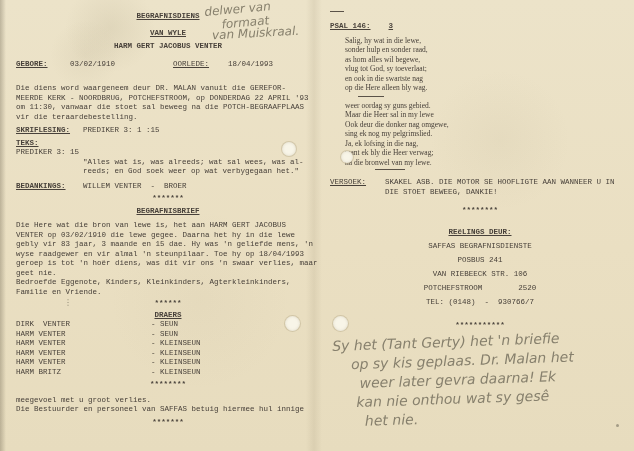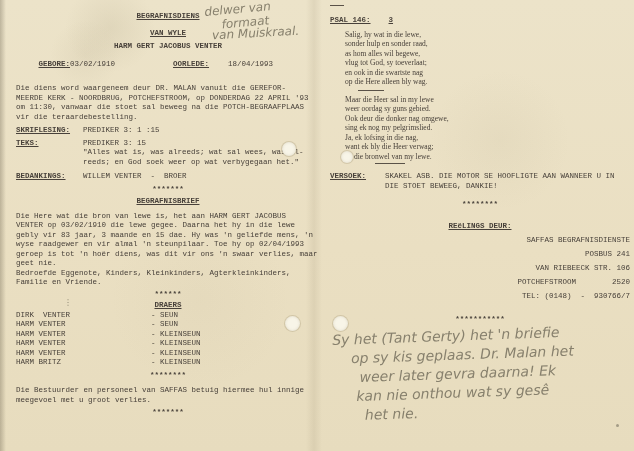--- a/index.html
+++ b/index.html
@@ -14,31 +14,31 @@
       linear-gradient(180deg,#ece3c9 0%,#eadfc2 55%,#e7dcbe 100%);
     font-family:"Liberation Mono","DejaVu Sans Mono",monospace;
     color:#48413a;
   }
   .edge-left { position:absolute; left:0; top:0; width:6px; height:451px;
     background:linear-gradient(90deg, rgba(70,62,44,0.28), rgba(70,62,44,0.0)); }
   .fold { position:absolute; left:306px; top:0; width:16px; height:451px;
     background:linear-gradient(90deg, rgba(110,95,65,0.0), rgba(110,95,65,0.10) 50%, rgba(110,95,65,0.0)); }
   .page { position:absolute; font-size:7.5px; line-height:9.5px; }
   .page-left  { left:16px;  top:12px; width:304px; }
-  .page-right { left:330px; top:2px;  width:300px; }
+  .page-right { left:330px; top:8px;  width:300px; }
   .tline { white-space:pre; }
   .ctr { text-align:center; }
   .b { font-weight:bold; }
   .u { text-decoration:underline; }
   .row { display:flex; }
   .rlab { width:67px; font-weight:bold; text-decoration:underline; flex:none; }
-  .vlab { width:55px; font-weight:bold; text-decoration:underline; flex:none; }
-  .glab1 { width:54px; flex:none; font-weight:bold; text-decoration:underline;text-align:right; }
+  .vlab { width:55px; font-weight:normal; text-decoration:underline; flex:none; }
+  .glab1 { width:54px; flex:none; font-weight:bold; text-decoration:underline; }
   .gval1 { width:103px; flex:none; }
-  .glab2 { width:55px; flex:none; font-weight:bold; text-decoration:underline; }
+  .glab2 { width:55px; flex:none; font-weight:normal; text-decoration:underline; }
   .indent { margin-left:67px; }
   .verse { margin-left:15px;font-family:Liberation Serif, serif; }
   .dname { width:135px; flex:none; }
   .dash { border-top:1px solid #5a5248; height:0; }
   .dash-top { width:14px; margin-top:3px; }
   .dash-verse { width:26px; margin-left:28px; margin-top:3px; }
   .dash-verse2 { width:30px; margin-left:45px; margin-top:2px; }
   .hw { font-family:"DejaVu Sans",sans-serif; font-style:italic; color:#87806d; }
   .hw-top { position:absolute; left:205px; top:2px; font-size:12px; line-height:14px;
     transform:rotate(-5deg); }
@@ -53,25 +53,25 @@
   .hw-note .n5 { margin-left:32px; }
   .pencil-mark { position:absolute; left:64px; top:298px; font-size:8px; color:#87806d; }
   .pencil-dot { position:absolute; left:616px; top:424px; width:3px; height:3px;
     border-radius:50%; background:#87806d; opacity:.7; }
   .hole { position:absolute; border-radius:50%; background:#f8f5e8;
     box-shadow:0 0 0 1px rgba(150,135,100,0.28), 0 0 3px rgba(150,135,100,0.25) inset; }
   .hole1 { left:282px; top:142px; width:14px; height:14px; }
   .hole2 { left:341px; top:151px; width:12px; height:12px; }
   .hole3 { left:285px; top:316px; width:15px; height:15px; }
   .hole4 { left:333px; top:316px; width:15px; height:15px; }
-  .mt3 { margin-top:3px; } .mt4 { margin-top:4px; } .mt5 { margin-top:5px; }
+  .mt3 { margin-top:3px;flex-direction:column; } .mt4 { margin-top:4px; } .mt5 { margin-top:5px; }
   .mt6 { margin-top:6px; } .mt7 { margin-top:7px; } .mt8 { margin-top:8px; }
   .mt9 { margin-top:9px; } .mt10 { margin-top:10px; } .mt12 { margin-top:12px; }
   .mt14 { margin-top:14px; } .mt15 { margin-top:15px; } .mt2 { margin-top:2px; }
-  .addr { margin-top:4.5px;text-align:right; }
+  .addr { margin-top:4.5px; }
 </style>
 </head>
 <body>
 
 <div id="scan">
   <div class="edge-left"></div>
   <div class="fold"></div>
 
   <div class="page page-left">
     <div class="ctr b u tline">BEGRAFNISDIENS</div>
@@ -108,21 +108,21 @@
       <span class="tline">WILLEM VENTER  -  BROER</span>
     </div>
 
     <div class="ctr b tline mt3">*******</div>
     <div class="ctr b u tline mt3">BEGRAFNISBRIEF</div>
 
     <div class="mt5">
       <div class="tline">Die Here wat die bron van lewe is, het aan HARM GERT JACOBUS</div>
       <div class="tline">VENTER op 03/02/1910 die lewe gegee. Daarna het hy in die lewe</div>
       <div class="tline">gebly vir 83 jaar, 3 maande en 15 dae. Hy was 'n geliefde mens, 'n</div>
-      <div class="tline">wyse raadgewer en vir almal 'n steunpilaar. Toe hy op 02/04/1993</div>
+      <div class="tline">wyse raadgewer en vir almal 'n steunpilaar. Toe hy op 18/04/1993</div>
       <div class="tline">geroep is tot 'n hoër diens, was dit vir ons 'n swaar verlies, maar</div>
       <div class="tline">geet nie.</div>
       <div class="tline">Bedroefde Eggenote, Kinders, Kleinkinders, Agterkleinkinders,</div>
       <div class="tline">Familie en Vriende.</div>
     </div>
 
     <div class="ctr b tline mt2">******</div>
     <div class="ctr b u tline mt2">DRAERS</div>
 
     <div>
@@ -148,22 +148,22 @@
       </div>
       <div class="row">
         <span class="dname tline">HARM BRITZ</span>
         <span class="tline">- KLEINSEUN</span>
       </div>
     </div>
 
     <div class="ctr b tline mt3">********</div>
 
     <div class="mt6">
+      <div class="tline">meegevoel met u groot verlies.</div>
       <div class="tline">Die Bestuurder en personeel van SAFFAS betuig hiermee hul innige</div>
-      <div class="tline">meegevoel met u groot verlies.</div>
     </div>
 
     <div class="ctr b tline mt3">*******</div>
   </div>
 
   <div class="page page-right">
     <div class="dash dash-top"></div>
 
     <div class="row mt10">
       <span class="b u tline">PSAL 146:</span>
@@ -173,22 +173,22 @@
       <div class="tline">Salig, hy wat in die lewe,</div>
       <div class="tline">sonder hulp en sonder raad,</div>
       <div class="tline">as hom alles wil begewe,</div>
       <div class="tline">vlug tot God, sy toeverlaat;</div>
       <div class="tline">en ook in die swartste nag</div>
       <div class="tline">op die Here alleen bly wag.</div>
     </div>
     <div class="dash dash-verse"></div>
 
     <div class="verse mt4">
+      <div class="tline">weer oordag sy guns gebied.</div>
       <div class="tline">Maar die Heer sal in my lewe</div>
-      <div class="tline">weer oordag sy guns gebied.</div>
       <div class="tline">Ook deur die donker nag omgewe,</div>
       <div class="tline">sing ek nog my pelgrimslied.</div>
       <div class="tline">Ja, ek lofsing in die nag,</div>
       <div class="tline">want ek bly die Heer verwag;</div>
       <div class="tline">na die bronwel van my lewe.</div>
     </div>
     <div class="dash dash-verse2"></div>
 
     <div class="row mt8">
       <span class="vlab tline">VERSOEK:</span>

